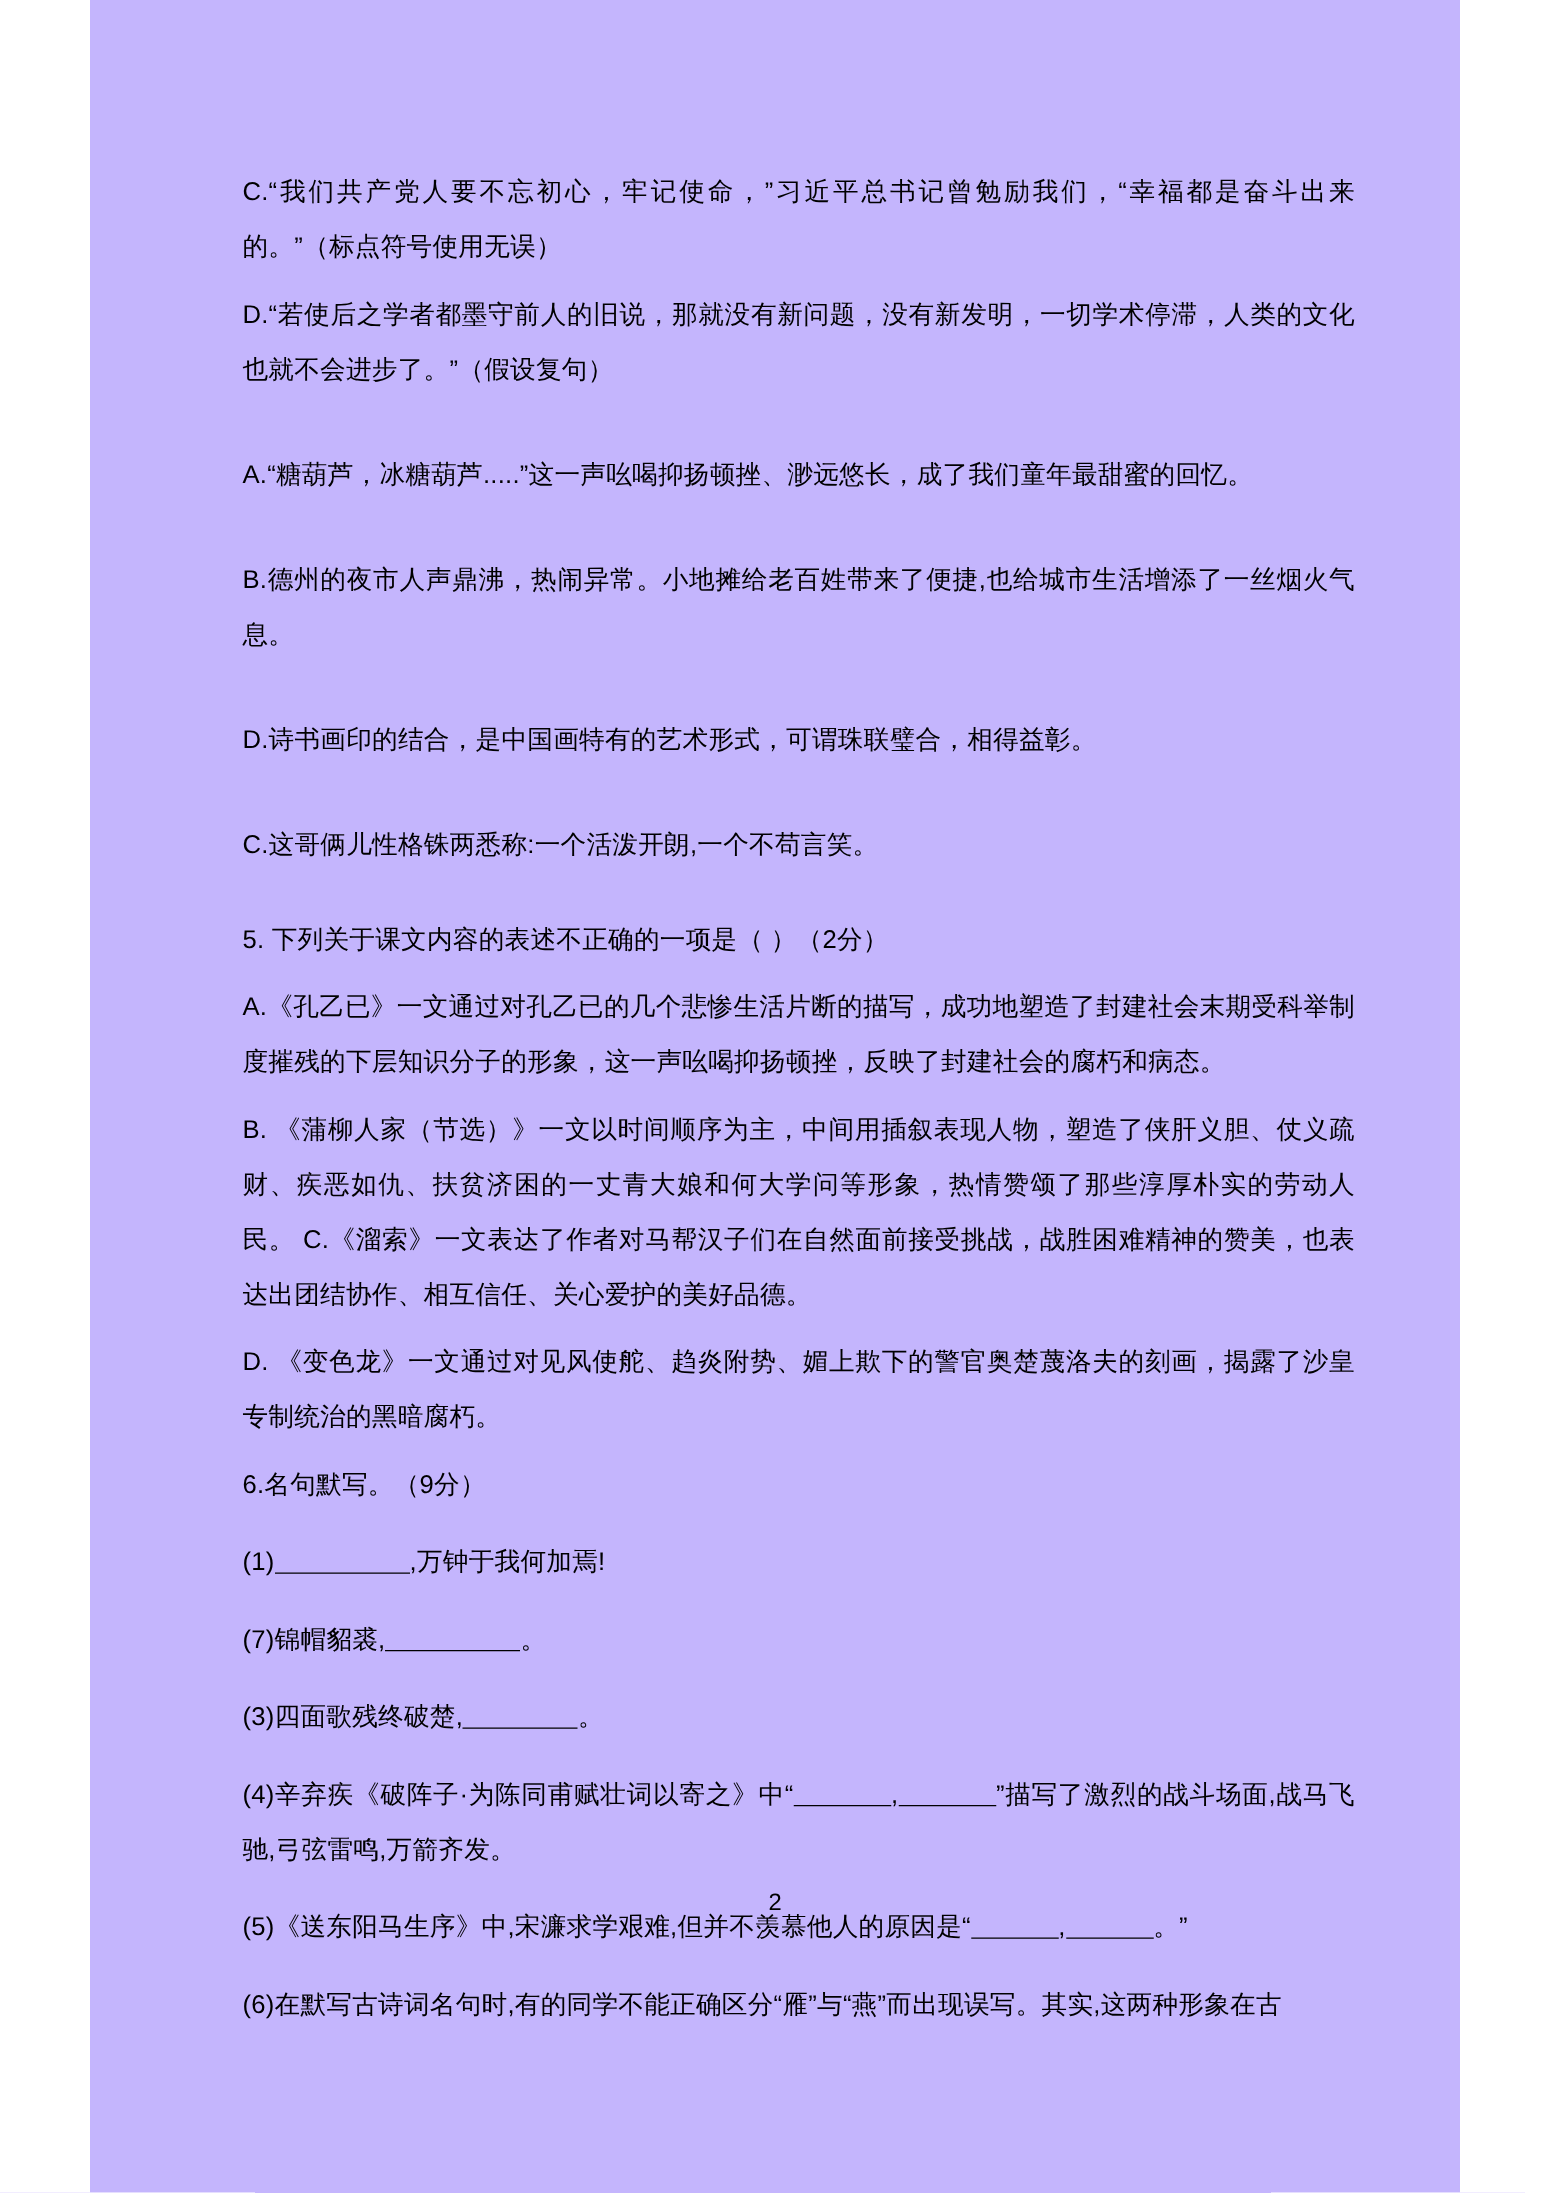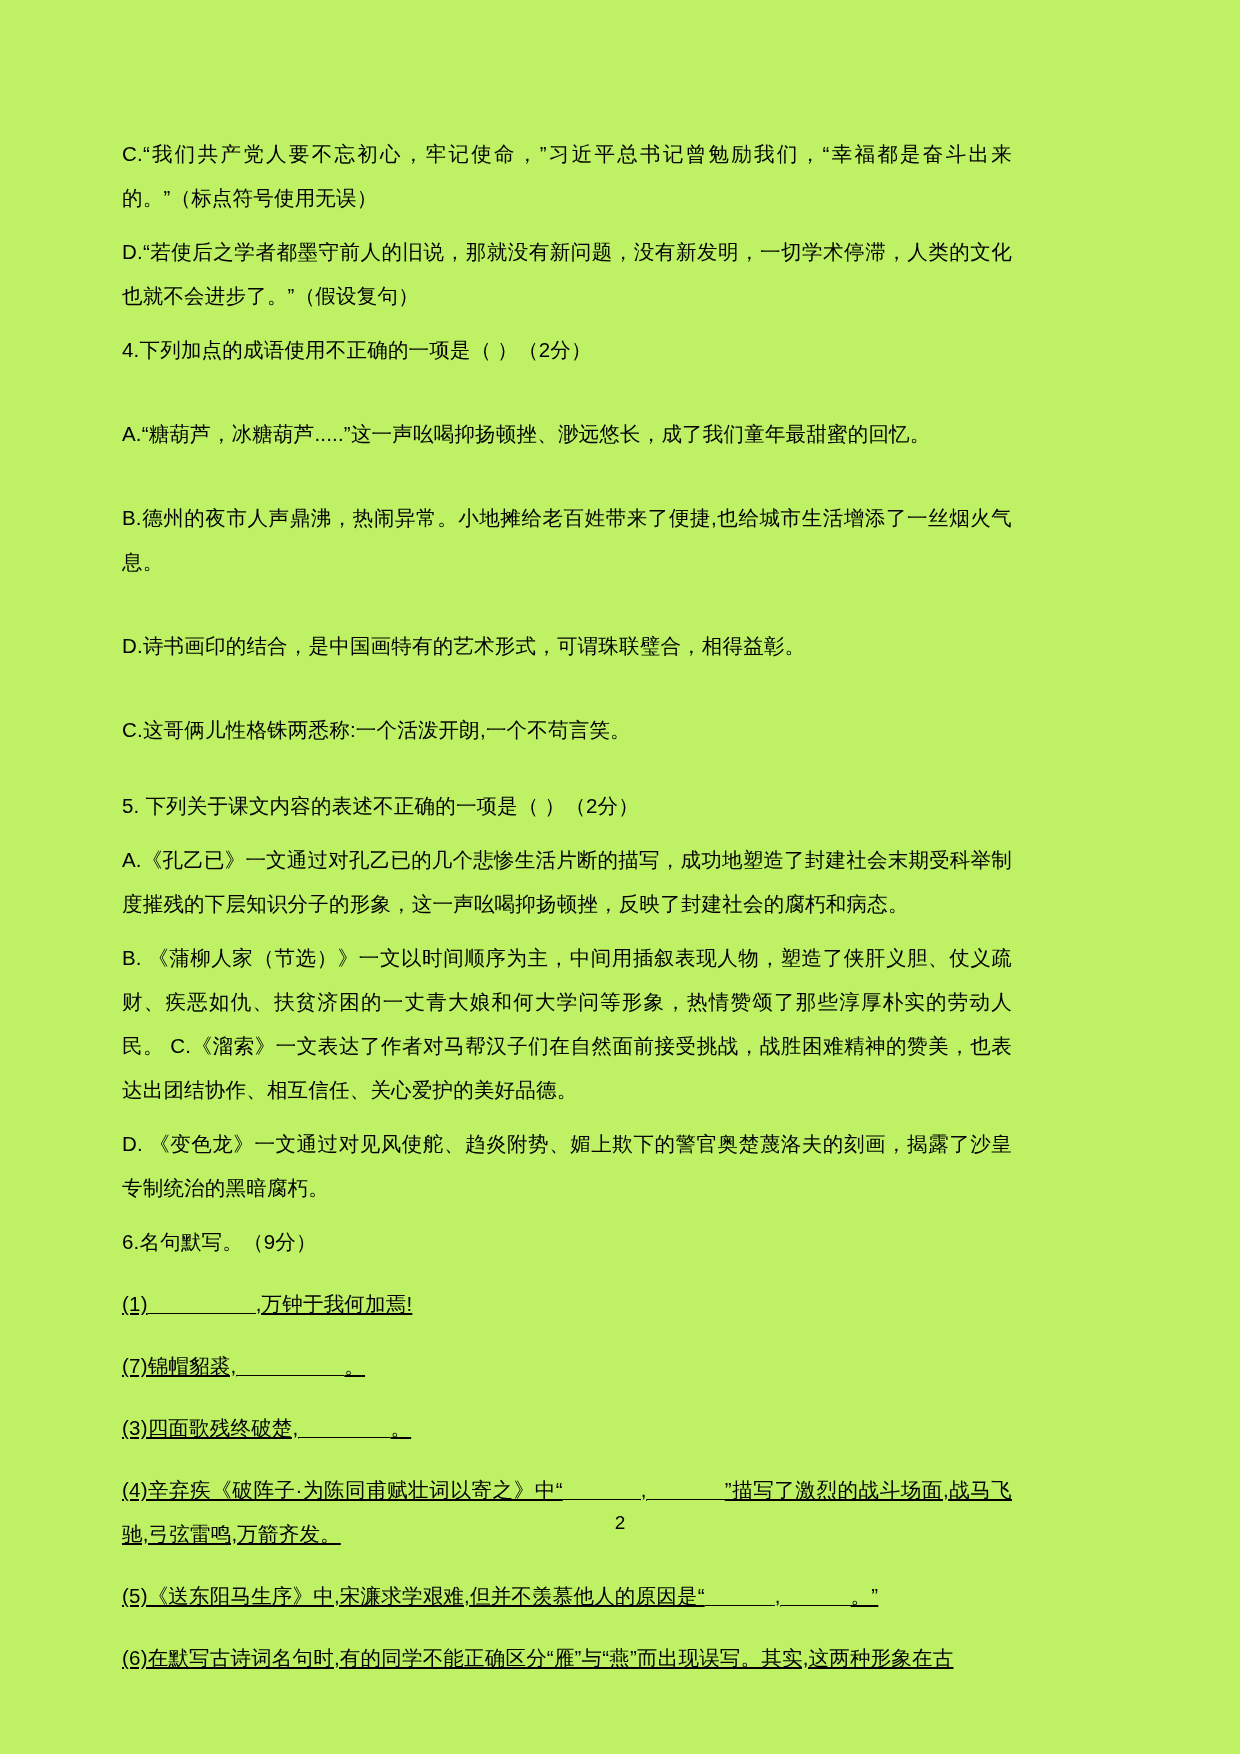--- a/index.html
+++ b/index.html
@@ -6,24 +6,24 @@
   html, body {
     margin: 0;
     padding: 0;
     background: #ffffff;
   }
   body {
     font-family: "Liberation Sans", "DejaVu Sans", sans-serif;
   }
   .page {
     position: relative;
-    width: 1240px;
+    width: 1096px;
     height: 1754px;
     margin: 0 auto;
-    background: #bef264;
+    background: #c4b5fd;
     box-sizing: border-box;
     overflow: hidden;
   }
   .content {
     position: absolute;
     left: 122px;
     top: 132px;
     width: 890px;
   }
   
@@ -43,21 +43,20 @@
     margin-top: 40px;
   }
   .p.tight {
     margin-top: 0;
   }
   .p.gap-sm {
     margin-top: 10px;
   }
   .p.gap-md {
     margin-top: 18px;
-    text-decoration: underline;
   }
   .p.gap-lg {
     margin-top: 32px;
   }
   
   .blank {
     display: inline-block;
     border-bottom: 1.5px solid #000;
     vertical-align: -3px;
     height: 17px;
@@ -80,21 +79,20 @@
 </head>
 <body>
 
 <div class="page">
   <div class="content">
 
     <p class="p tight">C.“我们共产党人要不忘初心，牢记使命，”习近平总书记曾勉励我们，“幸福都是奋斗出来的。”（标点符号使用无误）</p>
 
     <p class="p gap-sm">D.“若使后之学者都墨守前人的旧说，那就没有新问题，没有新发明，一切学术停滞，人类的文化也就不会进步了。”（假设复句）</p>
 
-    <p class="p gap-sm">4.下列加点的成语使用不正确的一项是（ ）（2分）</p>
 
     <p class="p spaced">A.“糖葫芦，冰糖葫芦.....”这一声吆喝抑扬顿挫、渺远悠长，成了我们童年最甜蜜的回忆。</p>
 
     <p class="p spaced">B.德州的夜市人声鼎沸，热闹异常。小地摊给老百姓带来了便捷,也给城市生活增添了一丝烟火气息。</p>
 
     <p class="p spaced">D.诗书画印的结合，是中国画特有的艺术形式，可谓珠联璧合，相得益彰。</p>
 
     <p class="p spaced">C.这哥俩儿性格铢两悉称:一个活泼开朗,一个不苟言笑。</p>
 
     <p class="p gap-lg">5. 下列关于课文内容的表述不正确的一项是（ ）（2分）</p>

